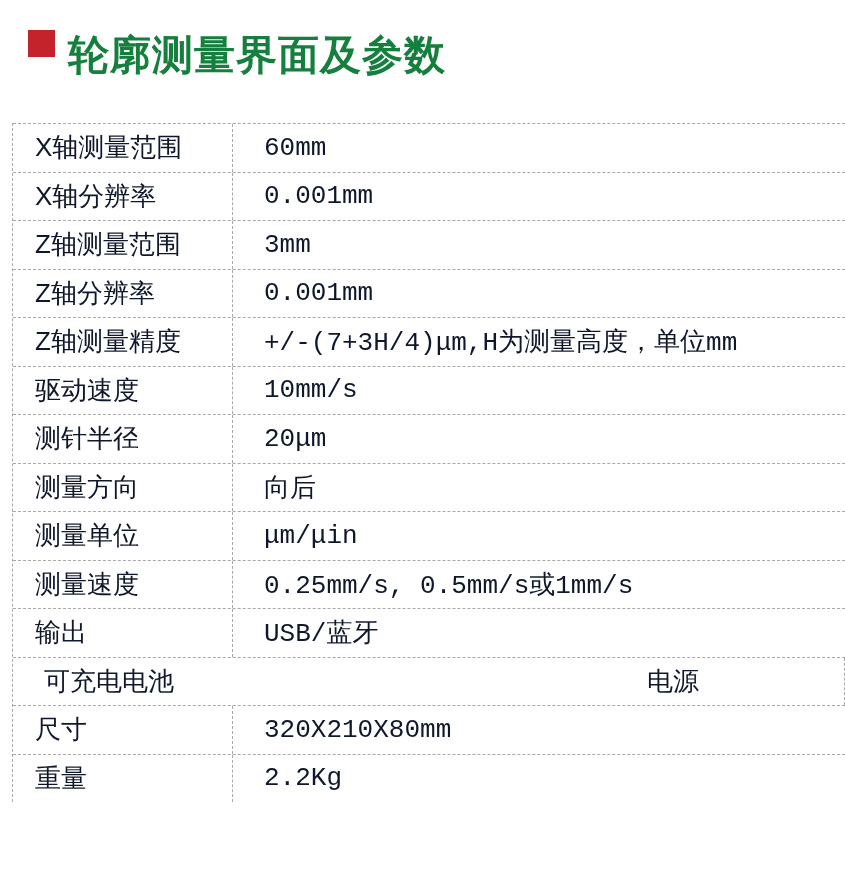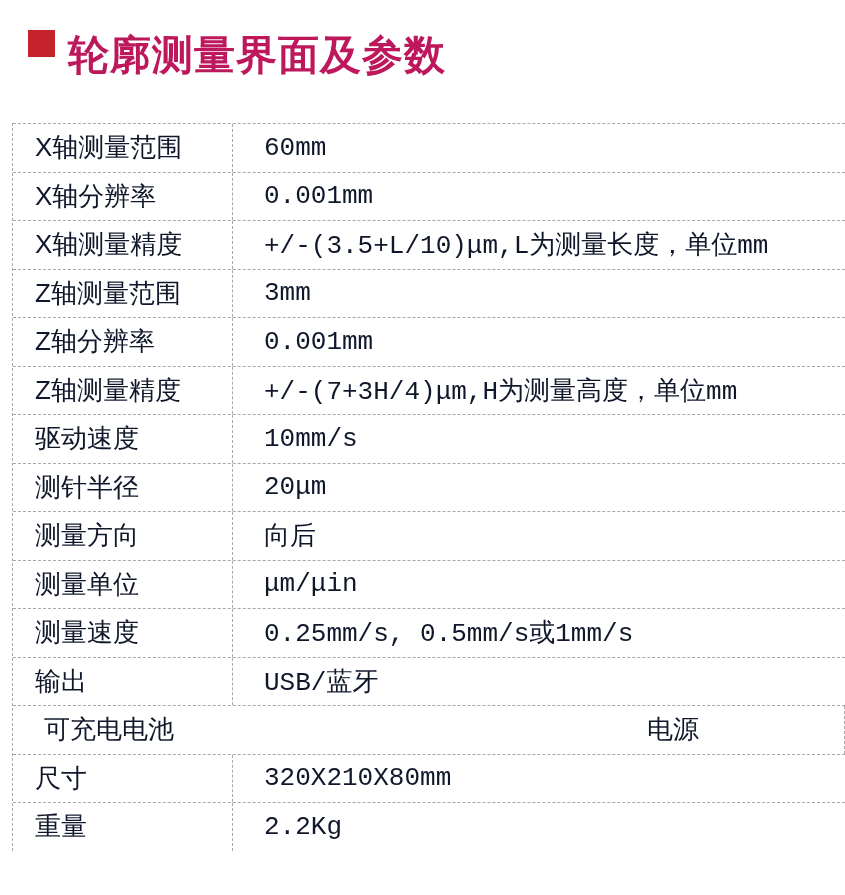--- a/index.html
+++ b/index.html
@@ -61,36 +61,32 @@
     font-family: Liberation Mono, monospace;
   }
 </style>
 </head>
 <body>
 
 <div class="page">
 
   <div class="title-row">
     <span class="bullet" style="background: rgb(196, 35, 43);"></span>
-    <h1 class="page-title" style="color: #be185d; margin-top: 25px;">轮廓测量界面及参数</h1>
+    <h1 class="page-title" style="color: #15803d; margin-top: 25px;">轮廓测量界面及参数</h1>
   </div>
 
   <div class="spec-table" id="spec-table">
 
   <div class="row">
         <div class="cell label">X轴测量范围</div>
         <div class="cell value">60mm</div>
       </div>
       <div class="row">
         <div class="cell label">X轴分辨率</div>
         <div class="cell value">0.001mm</div>
-      </div>
-      <div class="row">
-        <div class="cell label">X轴测量精度</div>
-        <div class="cell value">+/-(3.5+L/10)μm,L为测量长度，单位mm</div>
       </div>
       <div class="row">
         <div class="cell label">Z轴测量范围</div>
         <div class="cell value">3mm</div>
       </div>
       <div class="row">
         <div class="cell label">Z轴分辨率</div>
         <div class="cell value">0.001mm</div>
       </div>
       <div class="row">

